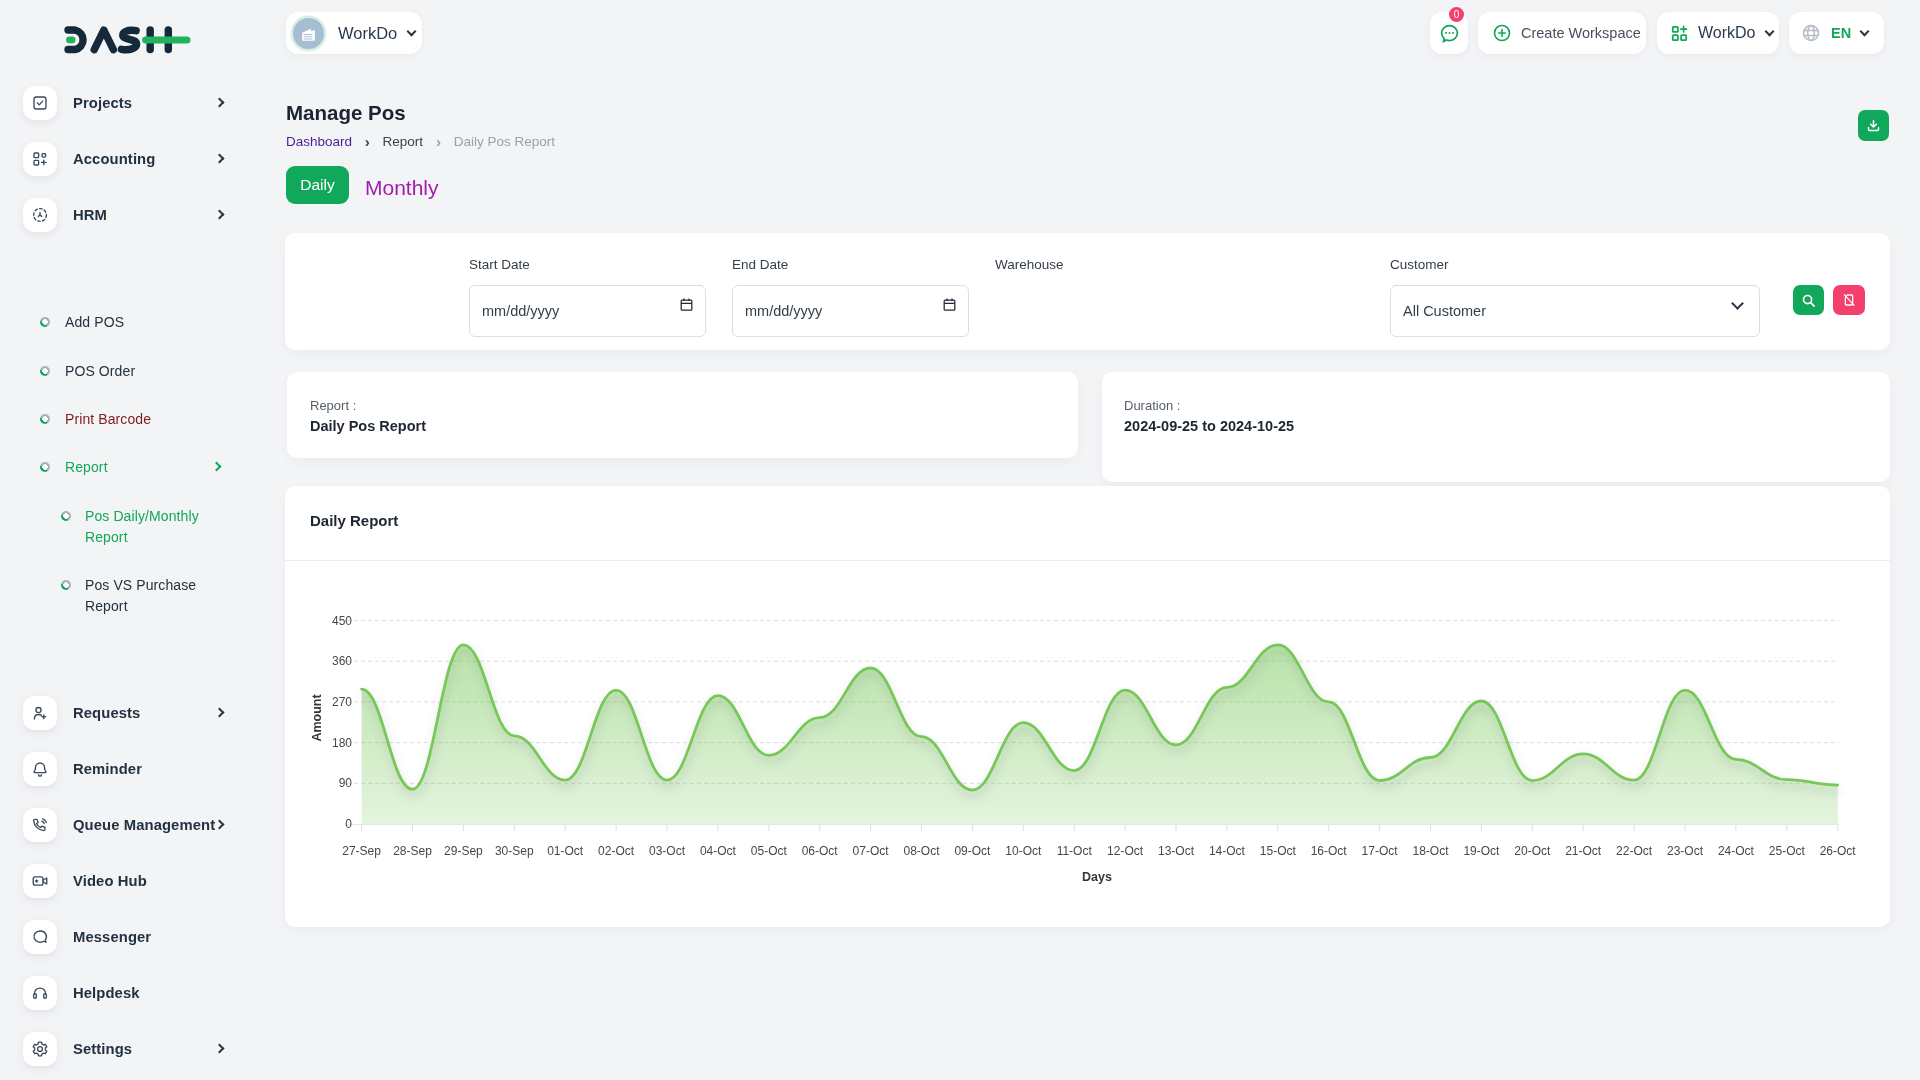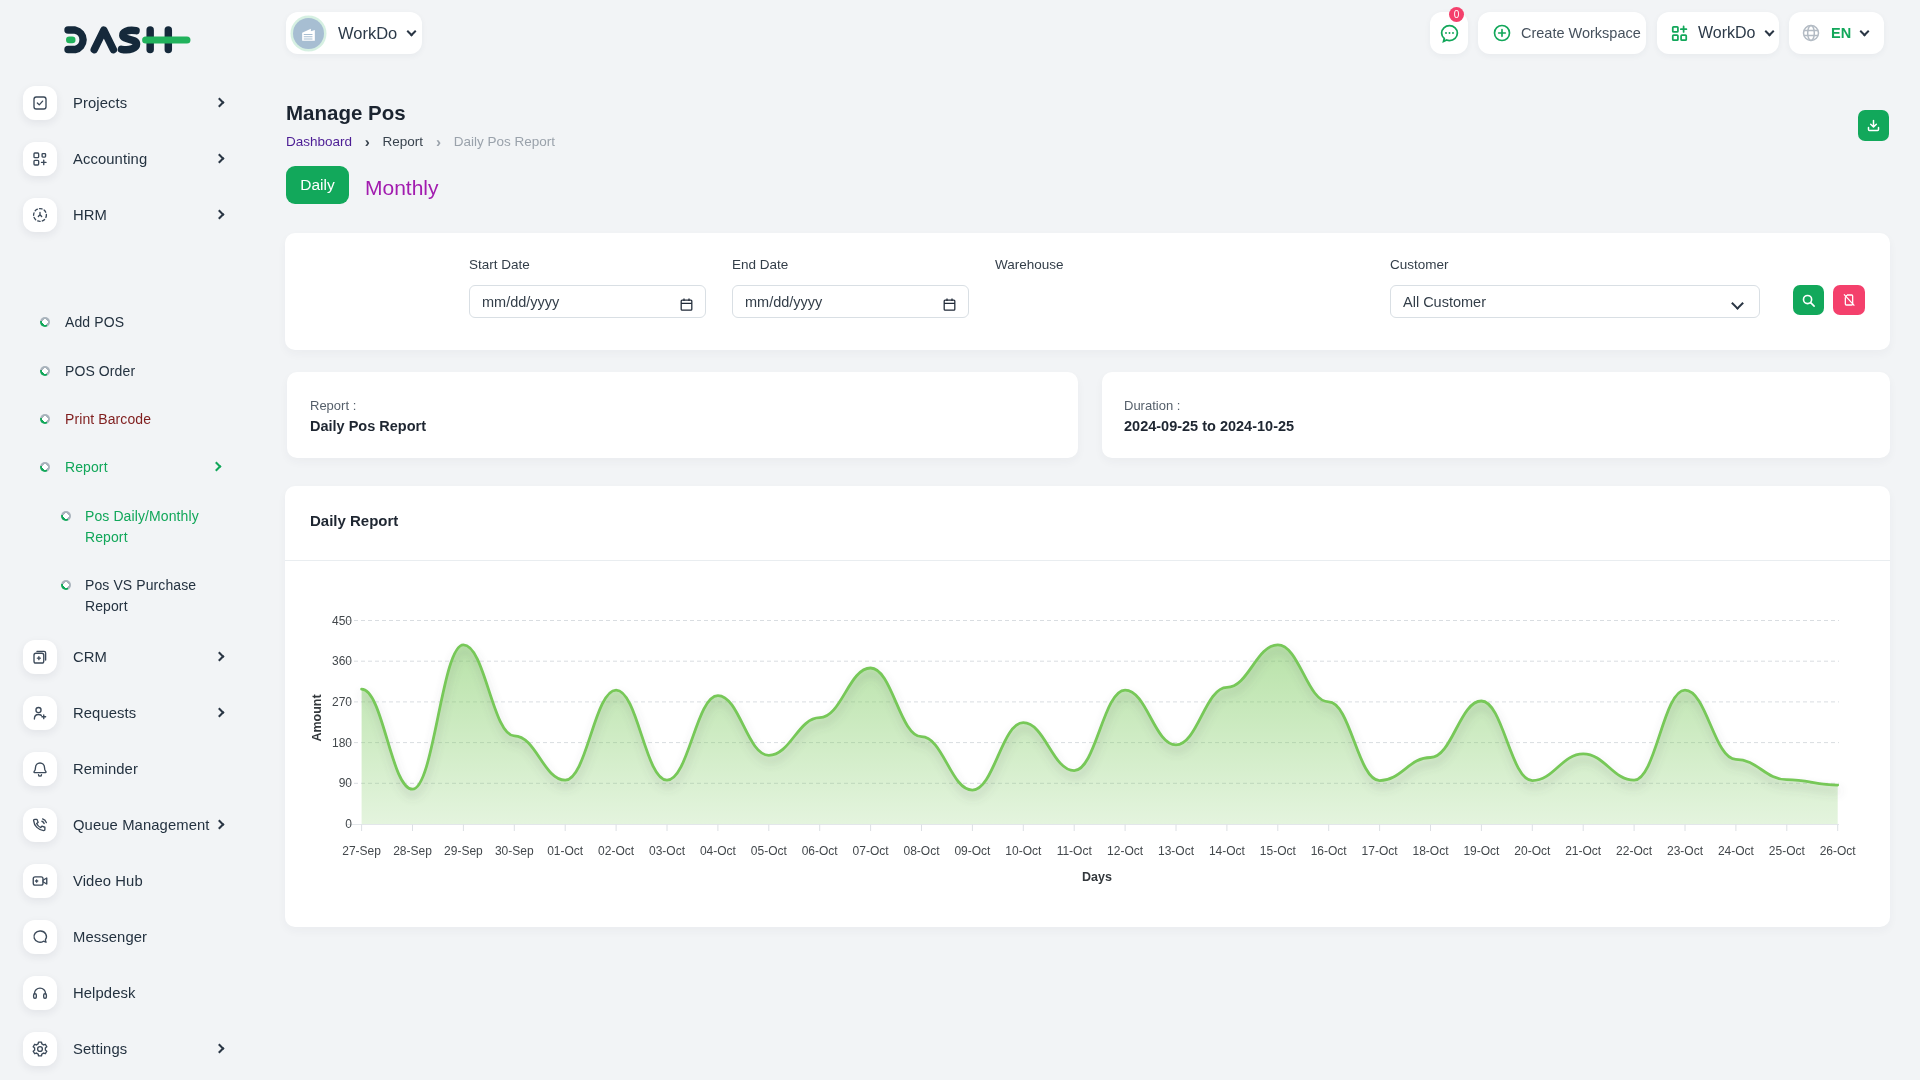--- a/index.html
+++ b/index.html
@@ -2,32 +2,32 @@
 <html><head>
 <meta charset="utf-8">
 <style>
 * { margin:0; padding:0; box-sizing:border-box; }
 html,body { width:1920px; height:1080px; overflow:hidden; }
 body { font-family:"Liberation Sans", sans-serif; background:#f2f4f6; color:#1e2b3a; position:relative; }
 .abs { position:absolute; }
 
 .mrow { position:absolute; left:0; width:256px; height:34px; }
 .ibox { position:absolute; left:23px; top:0; width:34px; height:34px; background:#fff; border-radius:12px; box-shadow:0 3px 8px rgba(32,40,64,.08); display:flex; align-items:center; justify-content:center; }
-.mtxt { position:absolute; left:73px; top:50%; transform:translateY(-50%); font-size:14.8px; font-weight:400; color:#243240; letter-spacing:.1px; }
+.mtxt { position:absolute; left:73px; top:50%; transform:translateY(-50%); font-size:14.8px; font-weight:700; color:#243240; letter-spacing:.1px; }
 .chev { position:absolute; width:7px; height:7px; border-top:2px solid #2a3644; border-right:2px solid #2a3644; transform:rotate(45deg); }
 .chev.r { right:33px; top:13px; }
 .sdot { position:absolute; width:10px; height:10px; border-radius:50%;
   background:radial-gradient(circle at center,#fff 0 2.6px,transparent 2.7px), conic-gradient(from 150deg,#12a75a 0 130deg,#a9b3bc 130deg 360deg); }
 .stxt { font-size:14px; font-weight:500; color:#243240; letter-spacing:.1px; }
 
 .hbtn { position:absolute; top:12px; height:42px; background:#fff; border-radius:12px; box-shadow:0 2px 6px rgba(40,50,70,.05); display:flex; align-items:center; }
 
 .card { position:absolute; background:#fff; border-radius:10px; box-shadow:0 4px 10px rgba(50,60,80,.04); }
 .flabel { position:absolute; top:0; font-size:13.5px; color:#333e49; }
-.finput { position:absolute; top:28px; height:33px; background:#fff; border:1px solid #d9dfe4; border-radius:6px; font-size:14.5px; color:#333e49; display:flex; align-items:center; padding:0 12px; }
+.finput { position:absolute; top:28px; height:52px; background:#fff; border:1px solid #d9dfe4; border-radius:6px; font-size:14.5px; color:#333e49; display:flex; align-items:center; padding:0 12px; }
 .c1 { font-size:13px; color:#555f6a; }
 .c2 { font-size:14.5px; font-weight:700; color:#1e2631; margin-top:5px; }
 </style>
 </head>
 <body>
 
 <div class="abs" id="sidebar" style="left:0;top:0;width:256px;height:1080px;">
 
   <svg class="abs" style="left:62px;top:18px;" width="131" height="41" viewBox="0 0 130 40">
     <g stroke="#15293b" stroke-width="7.4" fill="none" stroke-linecap="round" stroke-linejoin="round">
@@ -79,31 +79,20 @@
     <span class="stxt" style="position:absolute;left:65px;top:363px;color:#243240;">POS Order</span>
   <span class="sdot" style="left:40px;top:414px;"></span>
     <span class="stxt" style="position:absolute;left:65px;top:411px;color:#7f1d1d;">Print Barcode</span>
   <span class="sdot" style="left:40px;top:462px;"></span>
     <span class="stxt" style="position:absolute;left:65px;top:459px;color:#12a75a;">Report</span>
     <span class="chev" style="left:213px;top:463px;border-color:#12a75a;"></span>
   <span class="sdot" style="left:61px;top:511px;"></span>
     <span class="stxt" style="position:absolute;left:85px;top:506px;color:#12a75a;line-height:21px;">Pos Daily/Monthly<br>Report</span>
   <span class="sdot" style="left:61px;top:580px;"></span>
     <span class="stxt" style="position:absolute;left:85px;top:575px;color:#243240;line-height:21px;">Pos VS Purchase<br>Report</span>
-  <div class="mrow" style="top:640px;">
-      <span class="ibox">
-        <svg width="18" height="18" viewBox="0 0 24 24" fill="none" stroke="#3c4a5a" stroke-width="1.8" stroke-linecap="round" stroke-linejoin="round">
-          <rect x="4" y="7" width="13" height="13" rx="2.5"></rect>
-          <path d="M8 4.5 h9.5 a2 2 0 0 1 2 2 V16"></path>
-          <path d="M8.5 13.5 h4 M10.5 11.5 v4"></path>
-        </svg>
-      </span>
-      <span class="mtxt">CRM</span>
-      <span class="chev r"></span>
-    </div>
   <div class="mrow" style="top:696px;">
       <span class="ibox">
         <svg width="18" height="18" viewBox="0 0 24 24" fill="none" stroke="#3c4a5a" stroke-width="1.8" stroke-linecap="round" stroke-linejoin="round">
           <circle cx="10" cy="8" r="3.4"></circle>
           <path d="M4.5 20 c0 -4 2.4 -6 5.5 -6 c1.5 0 2.8 .4 3.8 1.2 M17 14.5 v5 M14.5 17 h5"></path>
         </svg>
       </span>
       <span class="mtxt">Requests</span>
       <span class="chev r"></span>
     </div>
@@ -266,21 +255,21 @@
           <path d="M9 4.5 L6.5 8 M4.5 3.5 L20 20.5"></path>
         </svg>
     </div>
   </div>
 </div>
 
 <div class="card" style="left:287px;top:372px;width:791px;height:86px;padding:26px 0 0 23px;">
   <div class="c1">Report :</div>
   <div class="c2">Daily Pos Report</div>
 </div>
-<div class="card" style="left:1102px;top:372px;width:788px;height:86px;padding:26px 0 0 22px;">
+<div class="card" style="left:1102px;top:372px;width:788px;height:110px;padding:26px 0 0 22px;">
   <div class="c1">Duration :</div>
   <div class="c2">2024-09-25 to 2024-10-25</div>
 </div>
 
 <div class="card" style="left:285px;top:486px;width:1605px;height:441px;">
   <div class="abs" style="left:25px;top:26px;font-size:15px;font-weight:700;color:#1e2631;">Daily Report</div>
   <div class="abs" style="left:0;top:74px;width:1605px;height:1px;background:#e9edf0;"></div>
   <svg style="position:absolute;left:0;top:0;" width="1605" height="441" viewBox="0 0 1605 441">
   <defs>
         <linearGradient id="ag" x1="0" y1="0" x2="0" y2="1">

